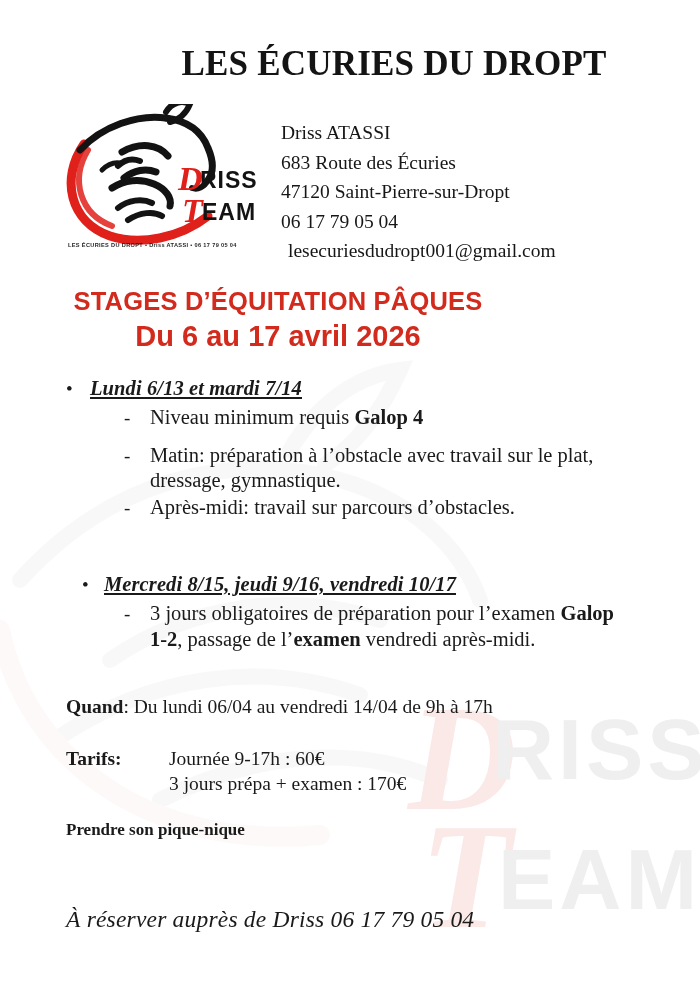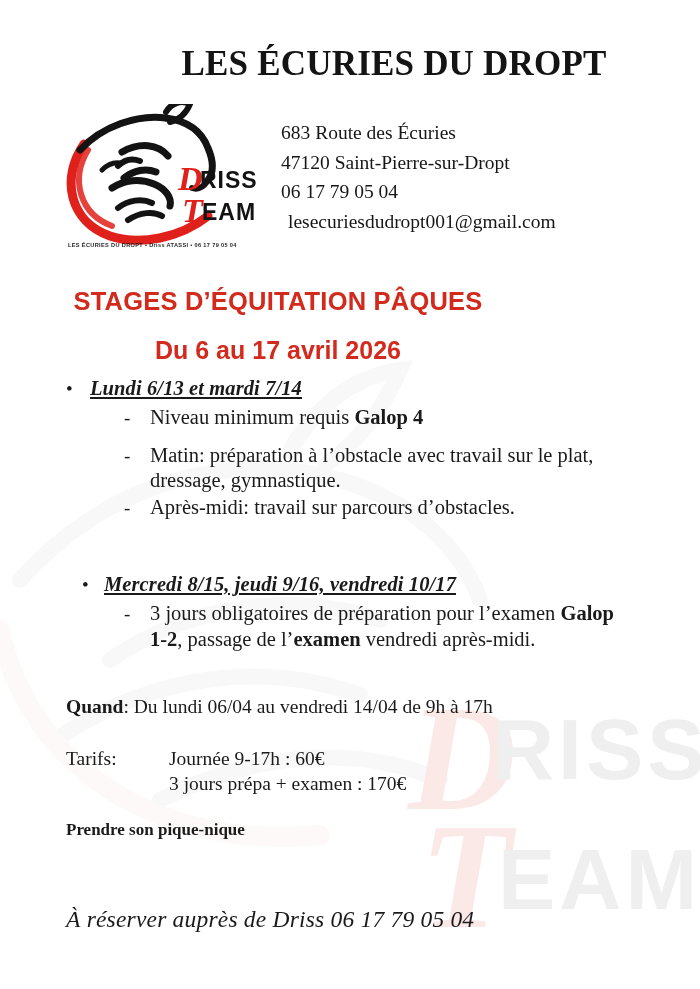--- a/index.html
+++ b/index.html
@@ -115,21 +115,21 @@
   #headline {
     position: absolute;
     left: 0; top: 287px;
     width: 556px;
     text-align: center;
     font-family: "Liberation Sans", "DejaVu Sans", sans-serif;
     font-weight: bold;
     color: #D22A1C;
   }
   #headline-1 { font-size: 25.5px; letter-spacing: 0.2px; white-space: nowrap; }
-  #headline-2 { font-size: 25px; margin-top: 20px; white-space: nowrap; }
+  #headline-2 { font-size: 29px; margin-top: 4px; white-space: nowrap; }
 
   
   .blk { position: absolute; }
 
   .bullet-row {
     position: relative;
     font-size: 20.5px;
     line-height: 25px;
   }
   .bullet-dot {
@@ -184,21 +184,21 @@
   
   #tarifs {
     position: absolute;
     left: 66px; top: 746px;
     font-size: 19.5px;
     line-height: 25px;
   }
   #tarifs-label {
     position: absolute;
     left: 0; top: 0;
-    font-weight: normal;
+    font-weight: bold;
   }
   #tarifs-values { margin-left: 103px; }
   #tarifs-values div { white-space: nowrap; }
 
   
   #picnic {
     position: absolute;
     left: 66px; top: 820px;
     font-size: 17px;
     font-weight: bold;
@@ -264,20 +264,21 @@
 
       <text x="116" y="86" font-family="Liberation Serif, serif" font-style="italic" font-weight="bold" font-size="34" fill="#E0201B">D</text>
       <text x="138" y="84" font-family="Liberation Sans, sans-serif" font-weight="bold" font-size="23" fill="#131313" letter-spacing="1">RISS</text>
       <text x="120" y="118" font-family="Liberation Serif, serif" font-style="italic" font-weight="bold" font-size="34" fill="#E0201B">T</text>
       <text x="140" y="116" font-family="Liberation Sans, sans-serif" font-weight="bold" font-size="23" fill="#131313" letter-spacing="1">EAM</text>
     </svg>
     <div id="logo-tagline">LES ÉCURIES DU DROPT  •  Driss ATASSI  •  06 17 79 05 04</div>
   </div>
 
   <div id="contact">
+    <div class="line">Driss ATASSI</div>
     <div class="line">683 Route des Écuries</div>
     <div class="line">47120 Saint-Pierre-sur-Dropt</div>
     <div class="line">06 17 79 05 04</div>
     <div class="line email">lesecuriesdudropt001@gmail.com</div>
   </div>
 
   <div id="headline">
     <div id="headline-1">STAGES D’ÉQUITATION PÂQUES</div>
     <div id="headline-2">Du 6 au 17 avril 2026</div>
   </div>

